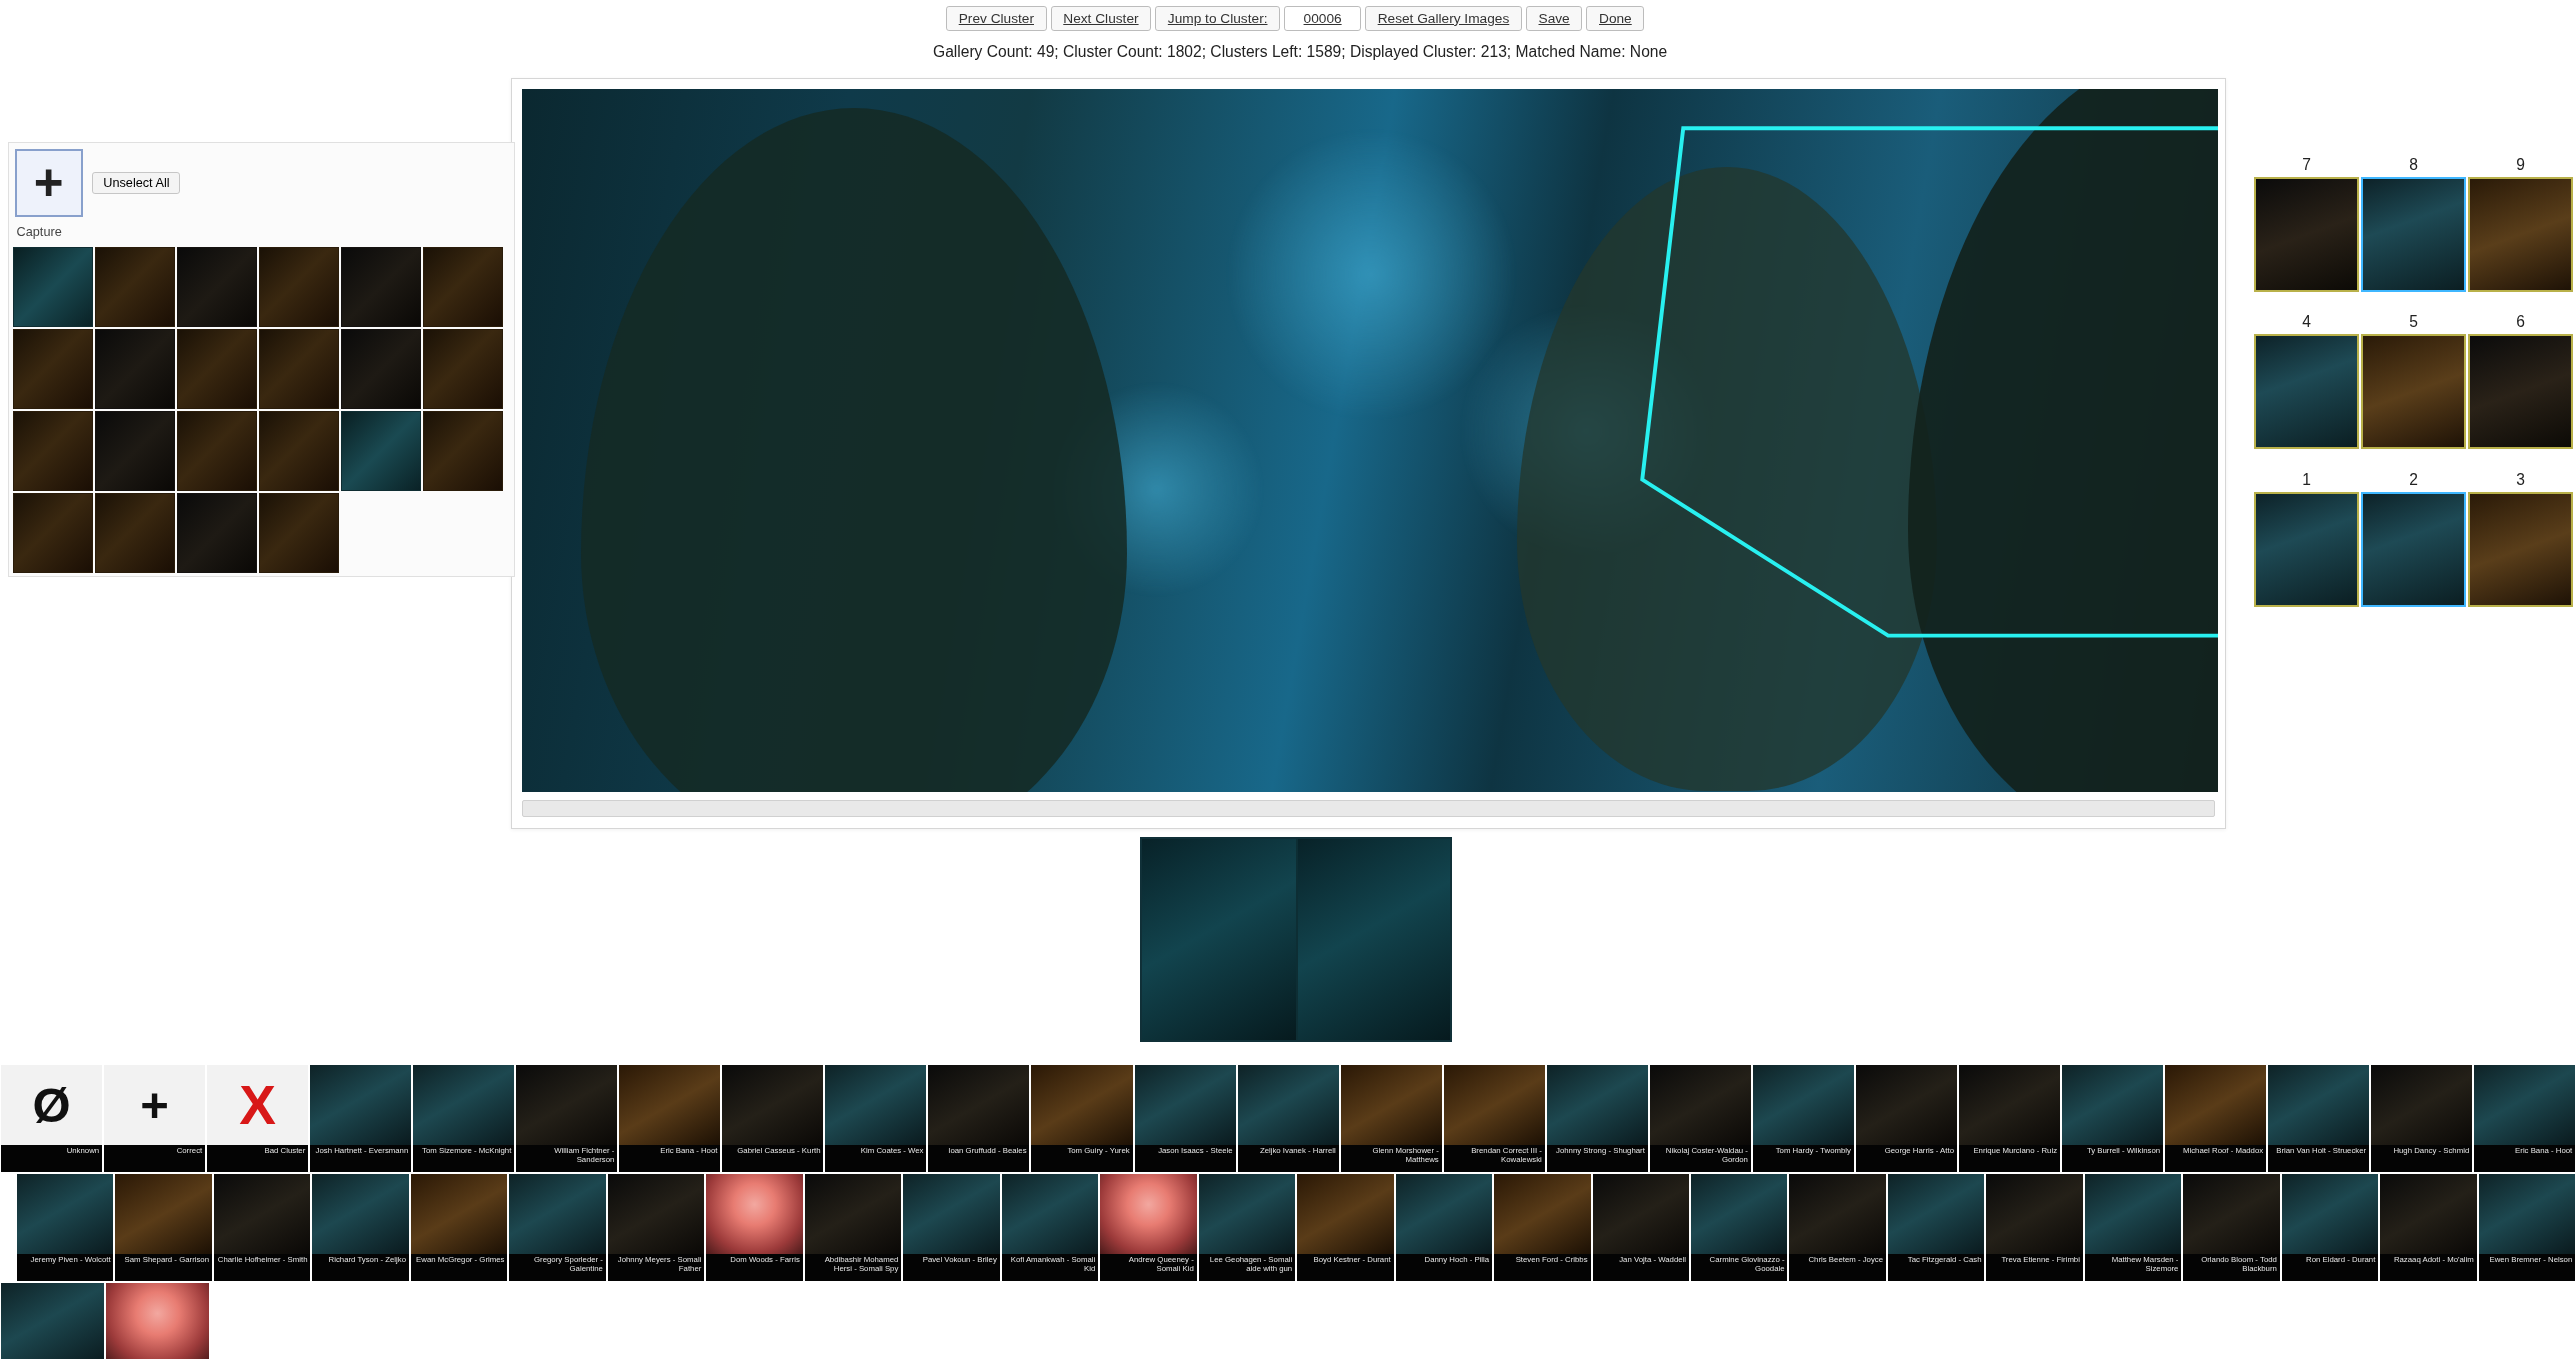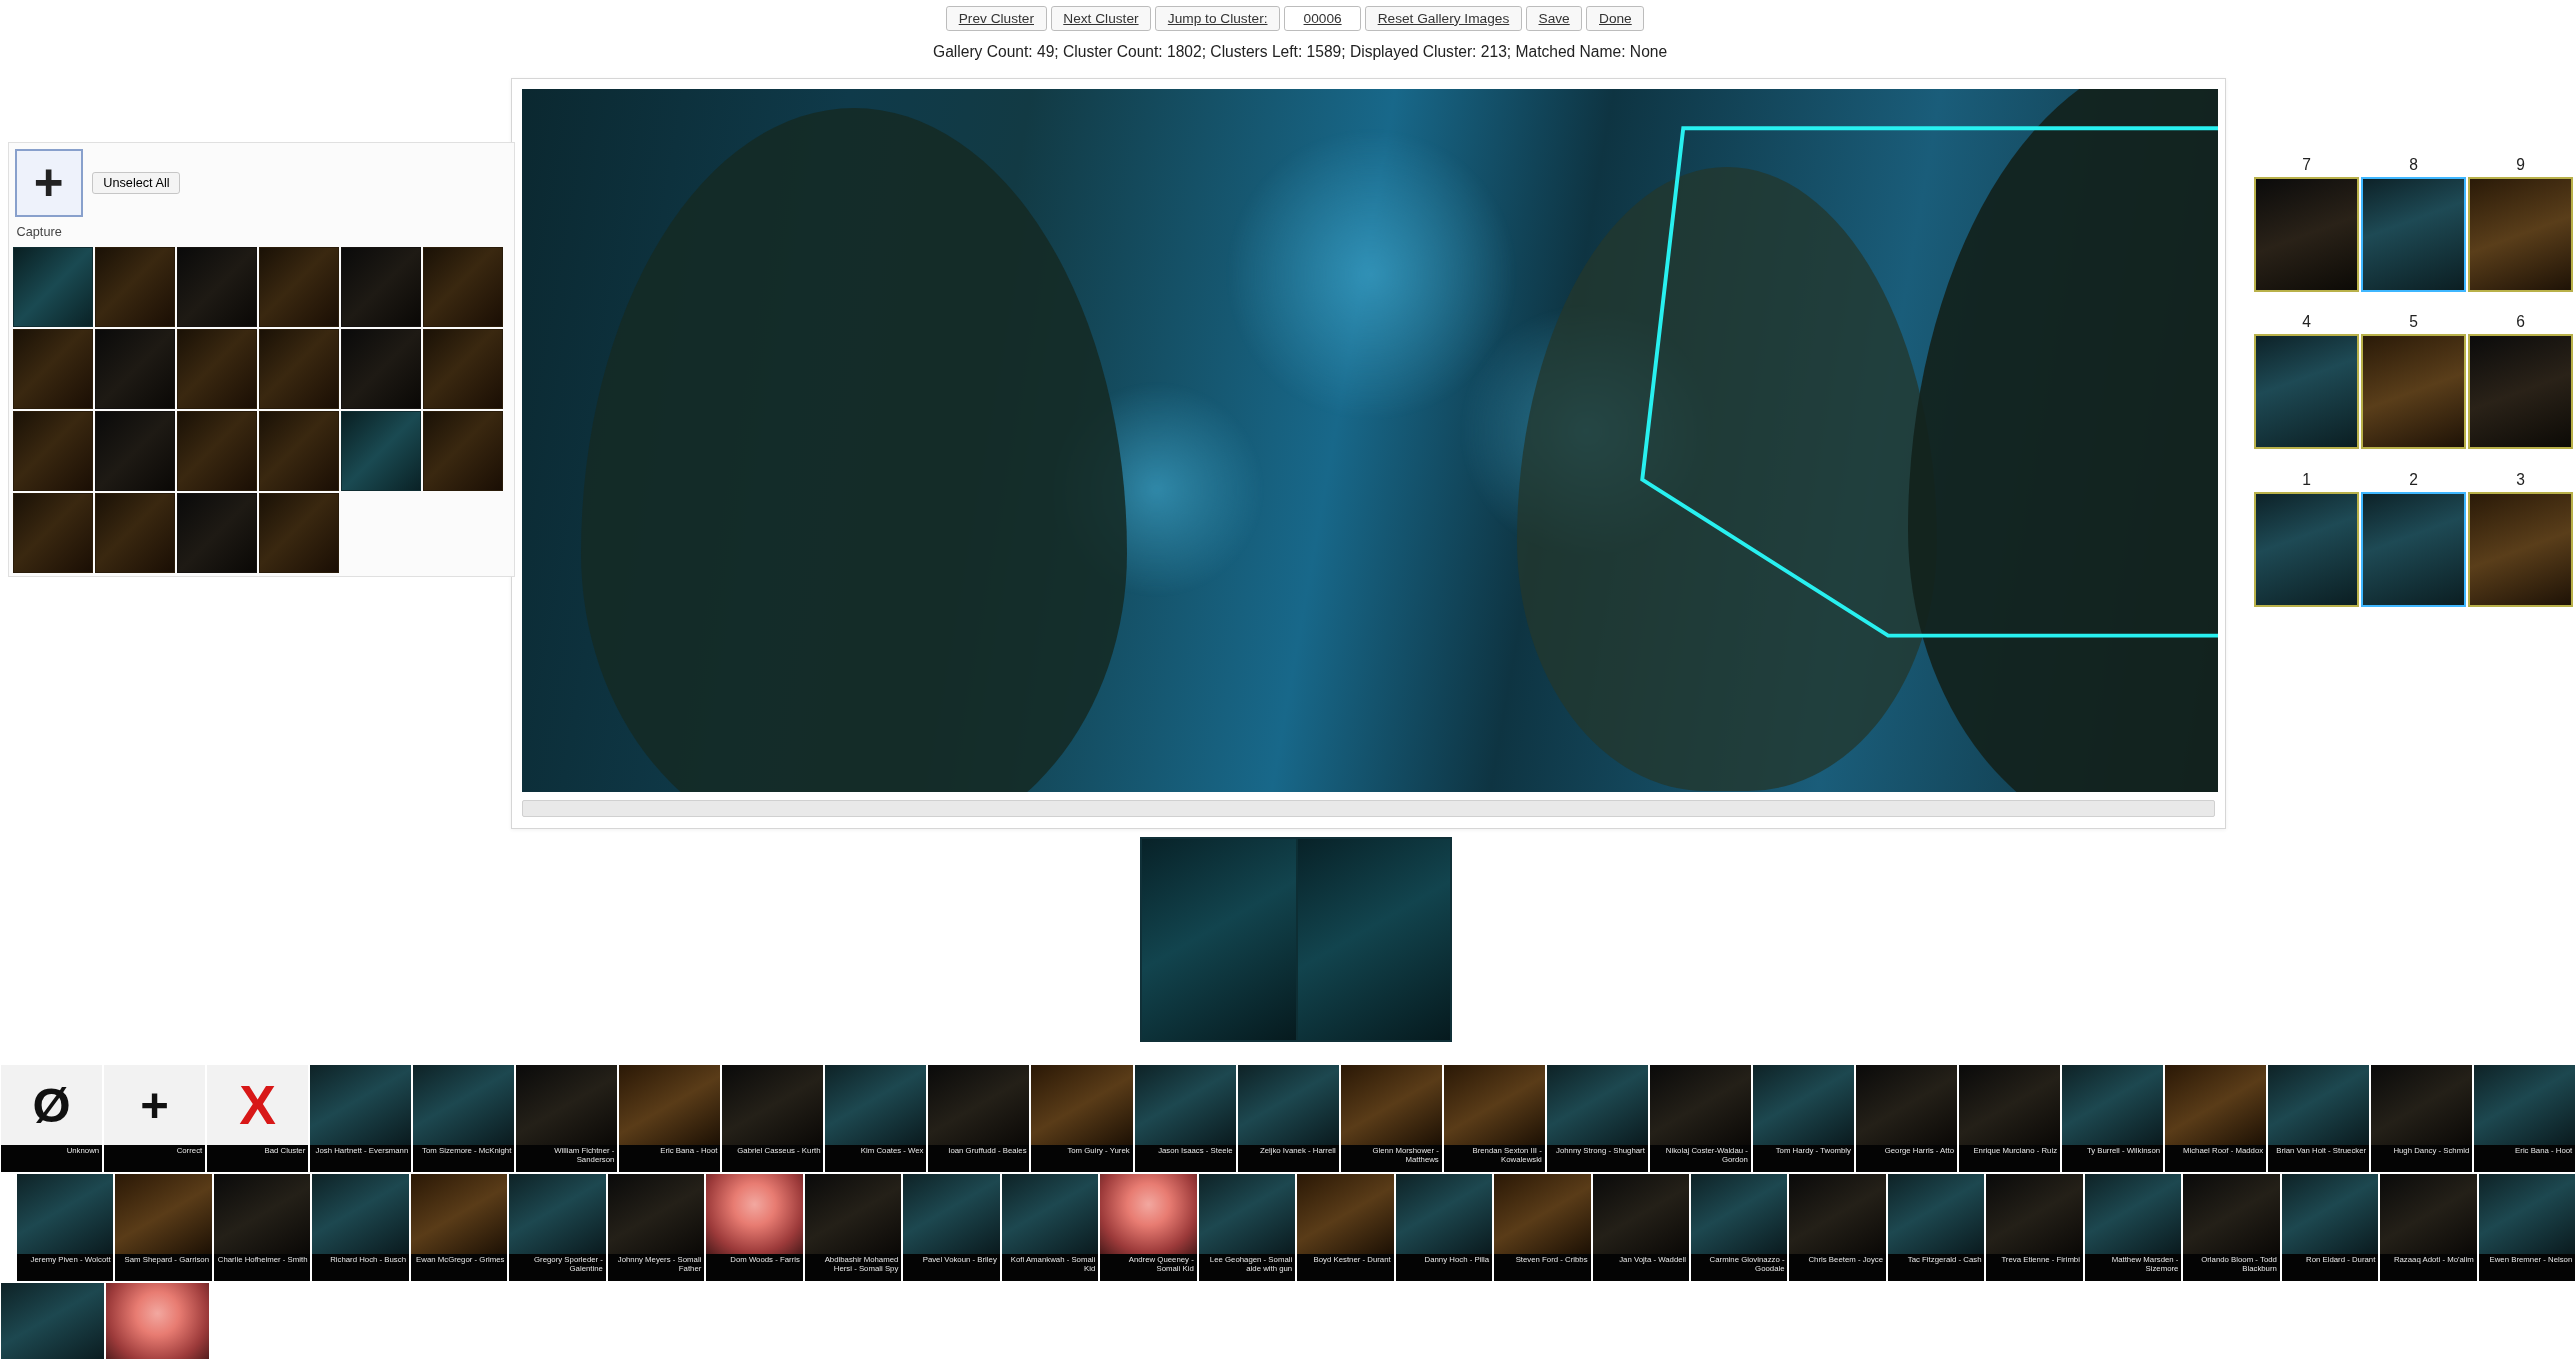--- a/index.html
+++ b/index.html
@@ -370,21 +370,21 @@
       <div class="g-item ">
         <div class="g-img"></div>
         <div class="g-cap">Zeljko Ivanek - Harrell</div>
       </div>
       <div class="g-item warm">
         <div class="g-img"></div>
         <div class="g-cap">Glenn Morshower - Matthews</div>
       </div>
       <div class="g-item warm">
         <div class="g-img"></div>
-        <div class="g-cap">Brendan Sexton III - Kowalewski</div>
+        <div class="g-cap">Brendan Correct III - Kowalewski</div>
       </div>
       <div class="g-item ">
         <div class="g-img"></div>
         <div class="g-cap">Johnny Strong - Shughart</div>
       </div>
       <div class="g-item dark">
         <div class="g-img"></div>
         <div class="g-cap">Nikolaj Coster-Waldau - Gordon</div>
       </div>
       <div class="g-item ">
@@ -428,21 +428,21 @@
       <div class="g-item warm">
         <div class="g-img"></div>
         <div class="g-cap">Sam Shepard - Garrison</div>
       </div>
       <div class="g-item dark">
         <div class="g-img"></div>
         <div class="g-cap">Charlie Hofheimer - Smith</div>
       </div>
       <div class="g-item ">
         <div class="g-img"></div>
-        <div class="g-cap">Richard Hoch - Busch</div>
+        <div class="g-cap">Richard Tyson - Zeljko</div>
       </div>
       <div class="g-item warm">
         <div class="g-img"></div>
         <div class="g-cap">Ewan McGregor - Grimes</div>
       </div>
       <div class="g-item ">
         <div class="g-img"></div>
         <div class="g-cap">Gregory Sporleder - Galentine</div>
       </div>
       <div class="g-item dark">

